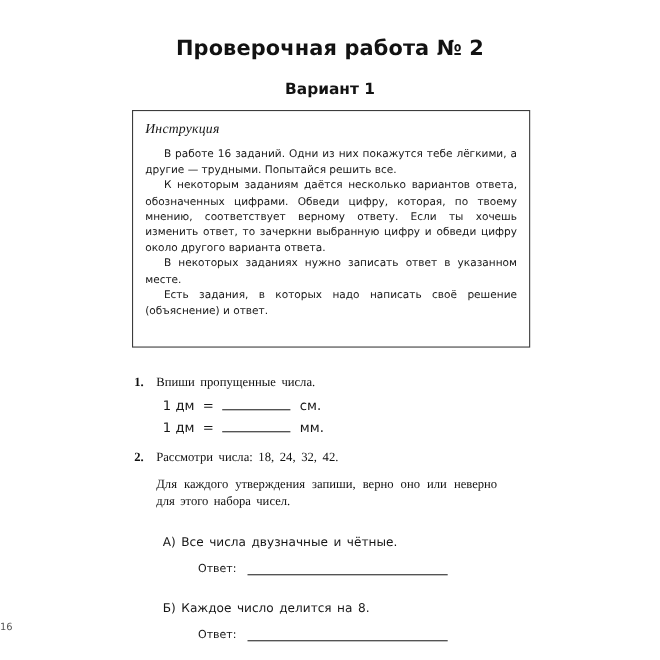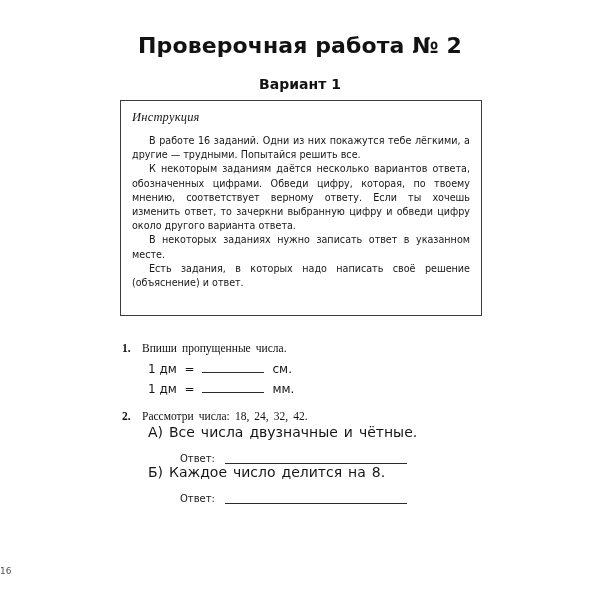--- a/index.html
+++ b/index.html
@@ -14,21 +14,21 @@
     font-family: "Liberation Serif", serif;
     color: #1a1a1a;
     position: relative;
   }
 
   
   .title-main {
     text-align: center;
     font-family: "DejaVu Sans", sans-serif;
     font-weight: bold;
-    font-size: 22px;
+    font-size: 19px;
     letter-spacing: 0.1px;
     margin: 0;
     padding-top: 33px;
     color: #121212;
   }
   .title-sub {
     text-align: center;
     font-family: "DejaVu Sans", sans-serif;
     font-weight: bold;
     font-size: 14px;
@@ -125,23 +125,23 @@
     display: inline-block;
     width: 62px;
     border-bottom: 1.2px solid #2b2b2b;
     height: 9px;
     margin: 0 8px;
   }
 
   
   .stmt {
     font-family: "DejaVu Sans", sans-serif;
-    font-size: 14px;
-    color: #161616;
-    margin-top: 0;
+    font-size: 11px;
+    color: #161616;
+    margin-top: 23px;
     padding-left: 6px;
     word-spacing: 1.5px;
   }
   .answer-row {
     display: flex;
     align-items: flex-end;
     margin-top: 13px;
     padding-left: 6px;
     margin-left: 32px;
   }
@@ -204,20 +204,21 @@
       </div>
     </div>
   </div>
 
   <div class="task" id="task-2">
     <div class="task-head">
       <span class="task-num">2.</span>
       <span class="task-text">Рассмотри числа: 18, 24, 32, 42.</span>
     </div>
     <div class="task-body">
+      <div class="task-sub">Для каждого утверждения запиши, верно оно или неверно для этого набора чисел.</div>
 
       <div class="stmt">А) Все числа двузначные и чётные.</div>
       <div class="answer-row">
         <span class="answer-label">Ответ:</span>
         <span class="answer-blank"></span>
       </div>
 
       <div class="stmt">Б) Каждое число делится на 8.</div>
       <div class="answer-row">
         <span class="answer-label">Ответ:</span>

